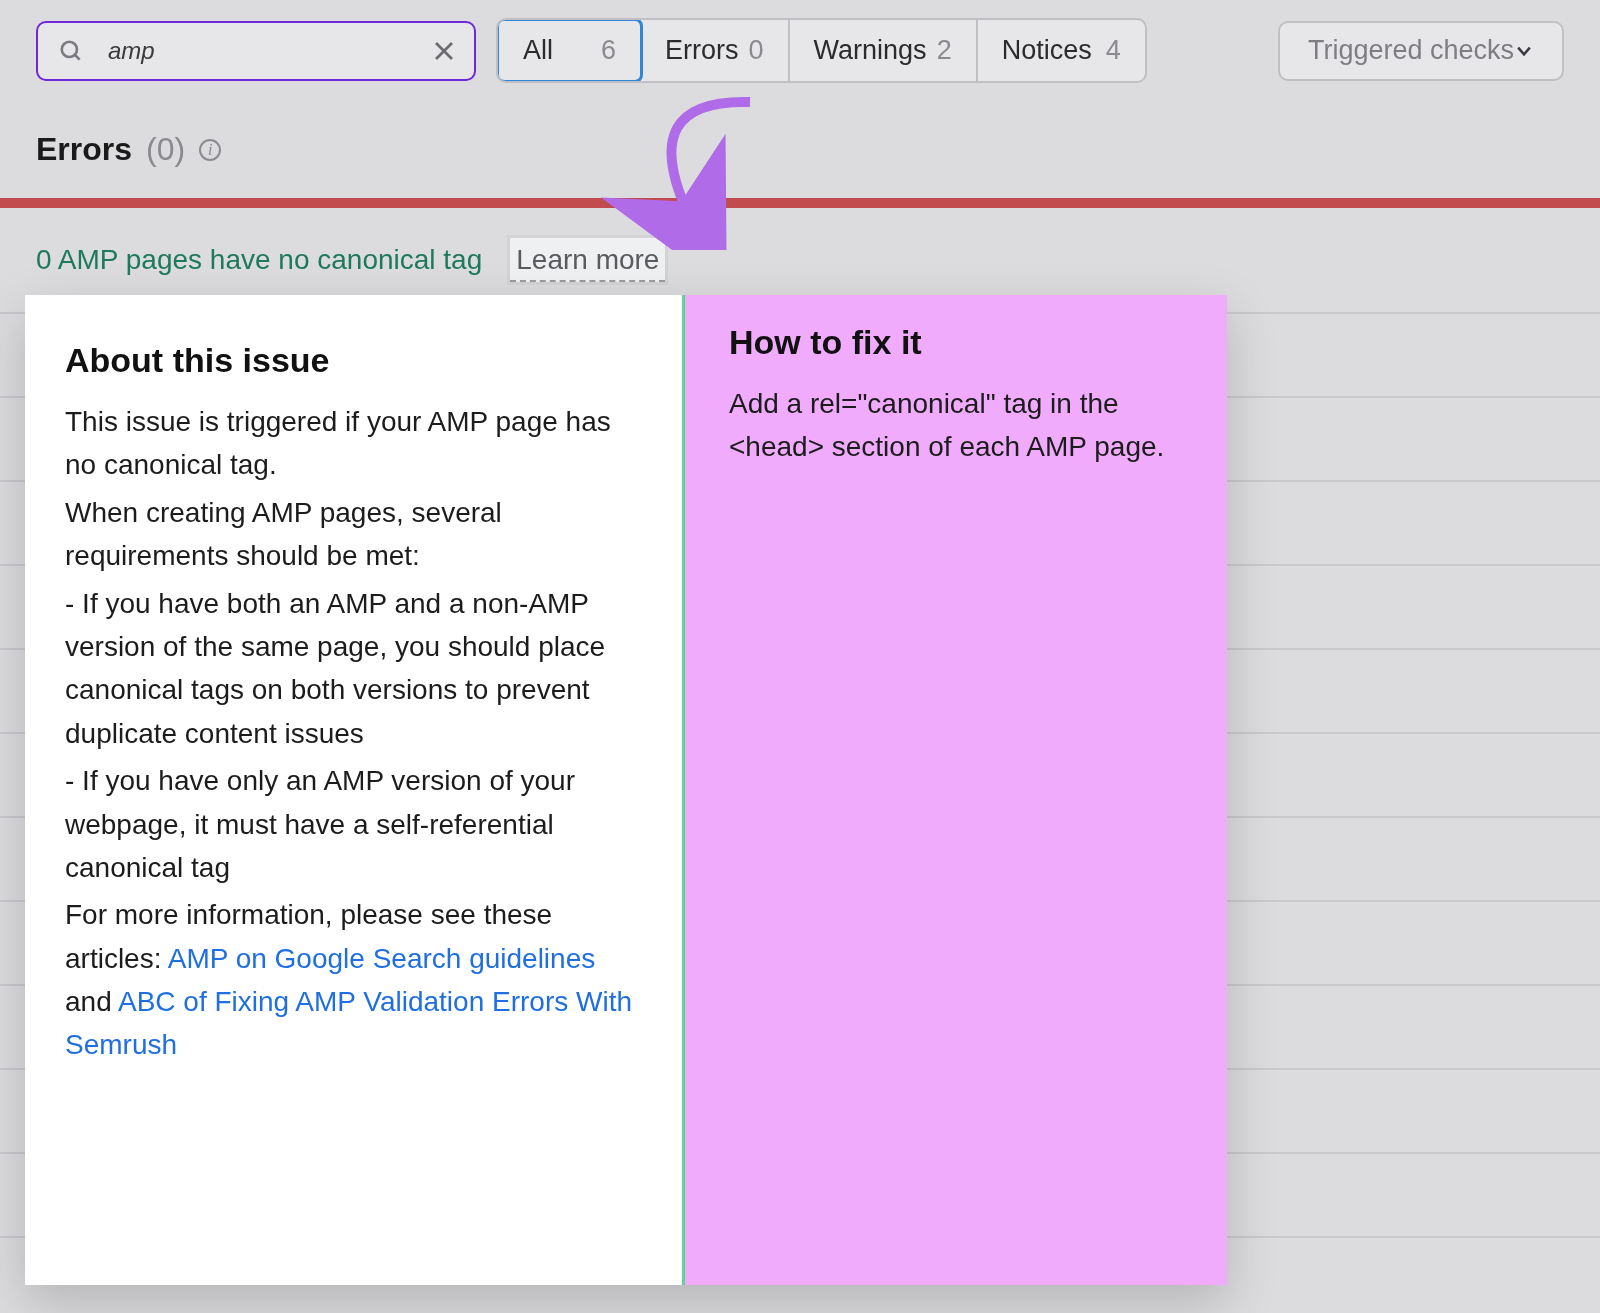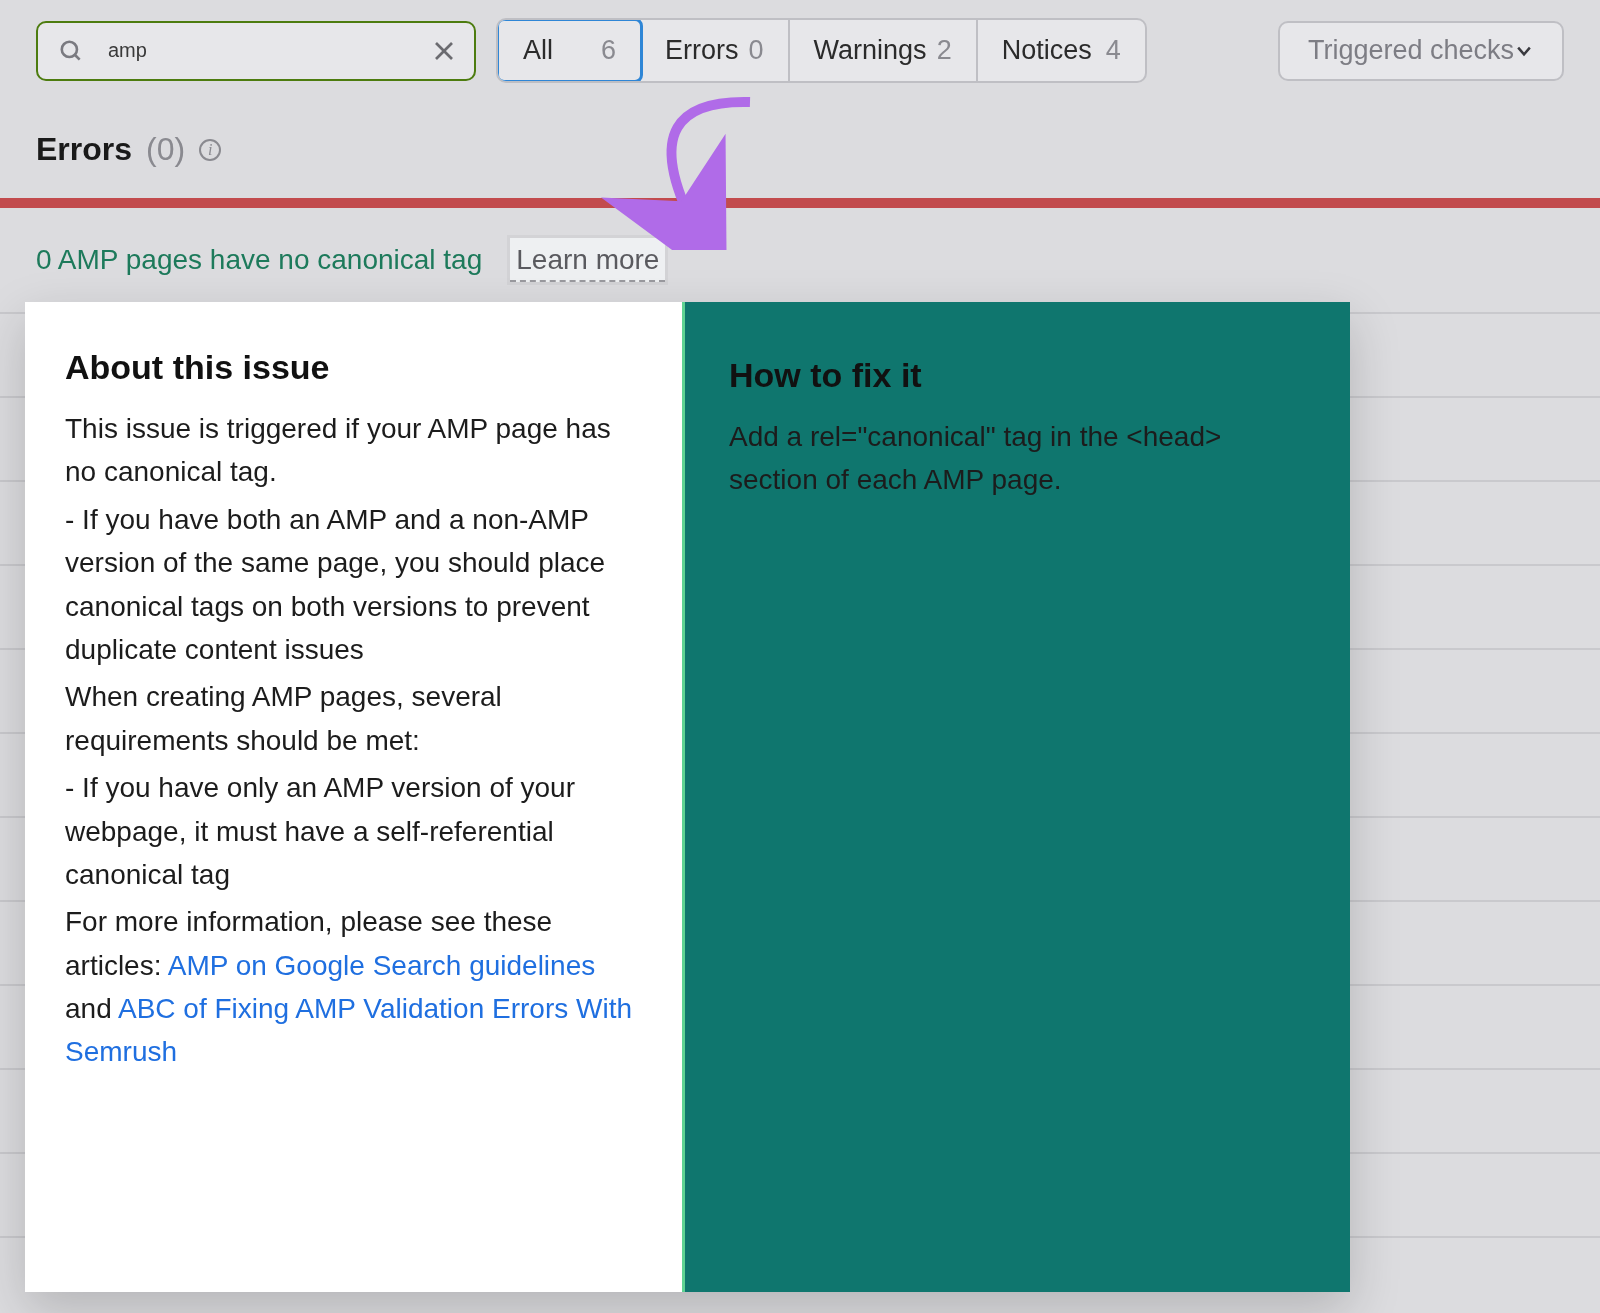--- a/index.html
+++ b/index.html
@@ -19,26 +19,27 @@
     padding: 18px 36px 22px 36px;
   }
 
   .search-wrap {
     position: relative;
     width: 440px;
   }
   .search-input {
     width: 100%;
     height: 60px;
-    border: 2px solid #4d7c0f;
+    border: 2px solid #6d28d9;
     border-radius: 10px;
     background: #e7e7ea;
-    font-size: 20px;
+    font-size: 24px;
     color: #3a3a3a;
     padding: 0 56px 0 70px;
+    font-style: italic;
   }
   .search-icon {
     position: absolute;
     left: 22px; top: 50%; transform: translateY(-50%);
     width: 26px; height: 26px;
     color: #7a7a80;
   }
   .clear-icon {
     position: absolute;
     right: 20px; top: 50%; transform: translateY(-50%);
@@ -151,38 +152,38 @@
     width: 170px;
     height: 160px;
     pointer-events: none;
     z-index: 5;
   }
 
   
   .popover {
     position: absolute;
     left: 25px;
-    top: 302px;
-    width: 1325px;
+    top: 295px;
+    width: 1202px;
     height: 990px;
     background: #fff;
     box-shadow: 0 18px 48px rgba(0,0,0,0.18);
     display: flex;
     z-index: 10;
   }
   .pop-left {
     width: 660px;
     padding: 46px 40px;
     border-right: 3px solid #5fd393;
     overflow: hidden;
   }
   .pop-right {
     flex: 1;
-    background: #0f766e;
-    padding: 54px 44px;
+    background: #f0abfc;
+    padding: 28px 44px;
   }
   .pop-h {
     font-size: 34px;
     font-weight: 800;
     color: #111;
     margin-bottom: 20px;
   }
   .pop-body {
     font-size: 28px;
     line-height: 1.55;
@@ -271,22 +272,22 @@
     </marker>
   </defs>
   <path d="M150 12 C 80 10, 45 40, 95 138" stroke="#b06be8" stroke-width="10" fill="none" marker-end="url(#ah)"></path>
 </svg>
 
 <div class="popover">
   <div class="pop-left">
     <div class="pop-h">About this issue</div>
     <div class="pop-body">
       <p>This issue is triggered if your AMP page has no canonical tag.</p>
+      <p>When creating AMP pages, several requirements should be met:</p>
       <p>- If you have both an AMP and a non-AMP version of the same page, you should place canonical tags on both versions to prevent duplicate content issues</p>
-      <p>When creating AMP pages, several requirements should be met:</p>
       <p>- If you have only an AMP version of your webpage, it must have a self-referential canonical tag</p>
       <p>
         <span>For more information, please see these articles: </span><span class="link">AMP on Google Search guidelines</span><span> and </span><span class="link">ABC of Fixing AMP Validation Errors With Semrush</span>
       </p>
     </div>
   </div>
   <div class="pop-right">
     <div class="pop-h">How to fix it</div>
     <div class="pop-body">Add a rel="canonical" tag in the &lt;head&gt; section of each AMP page.</div>
   </div>

